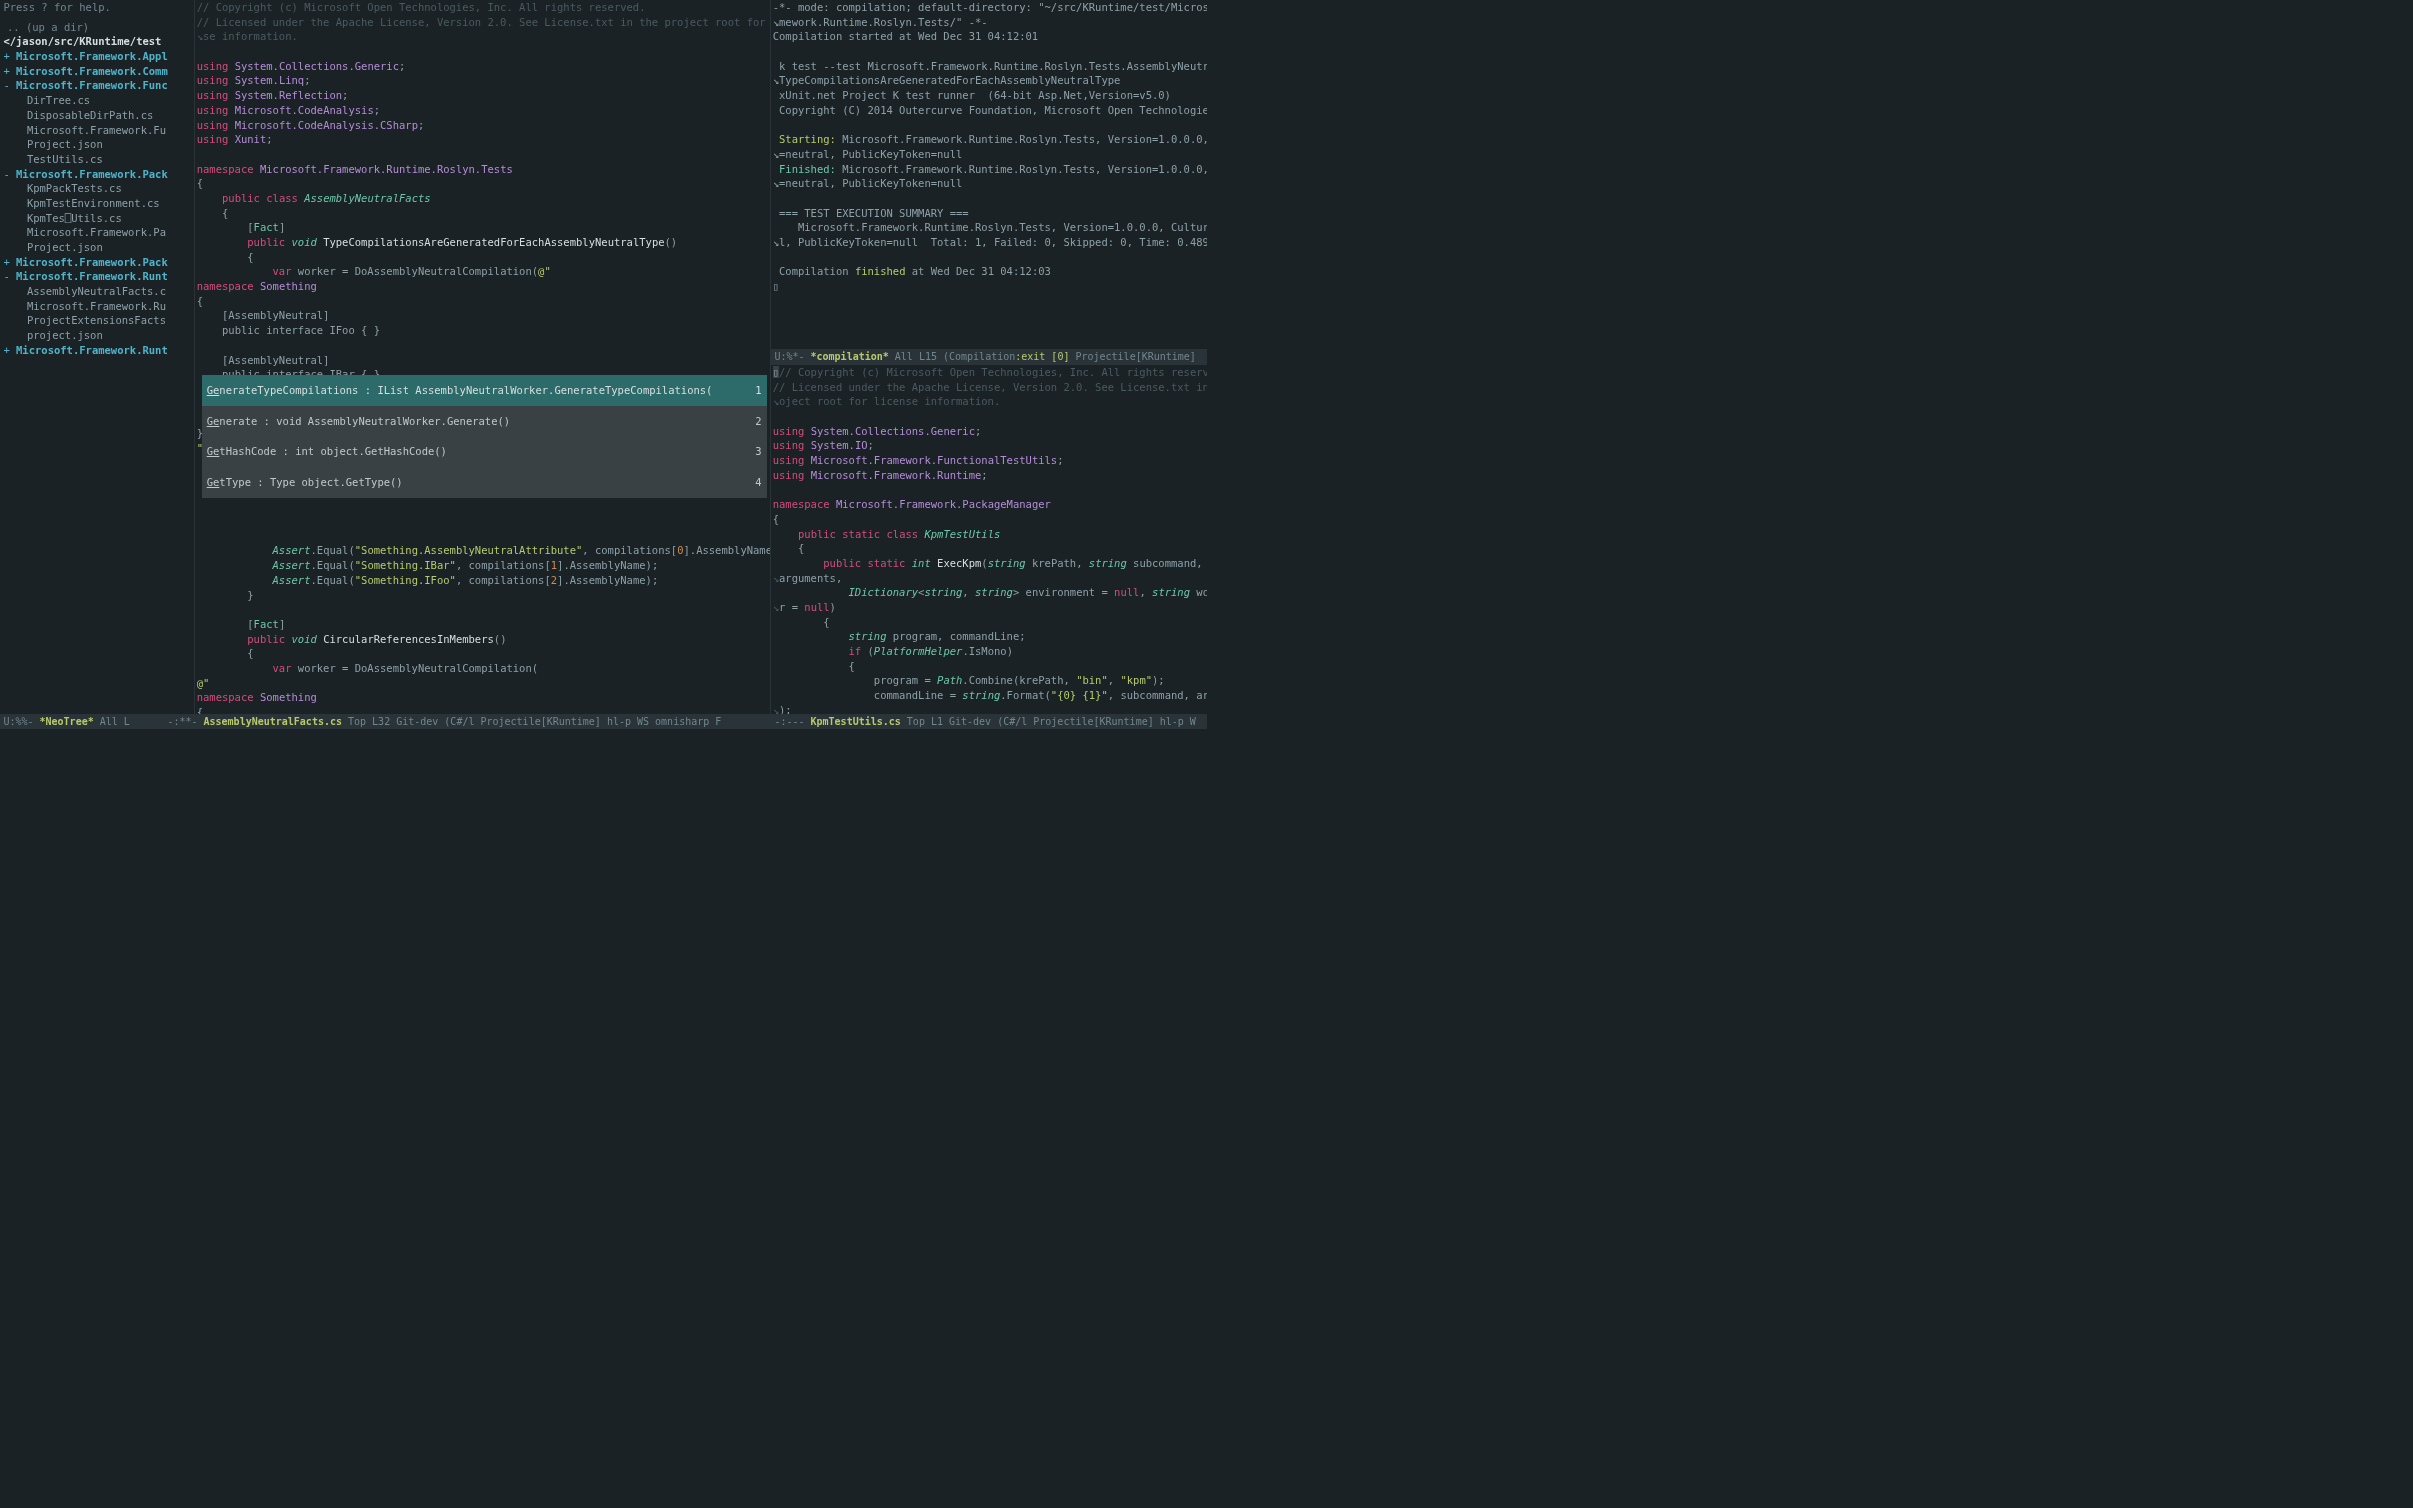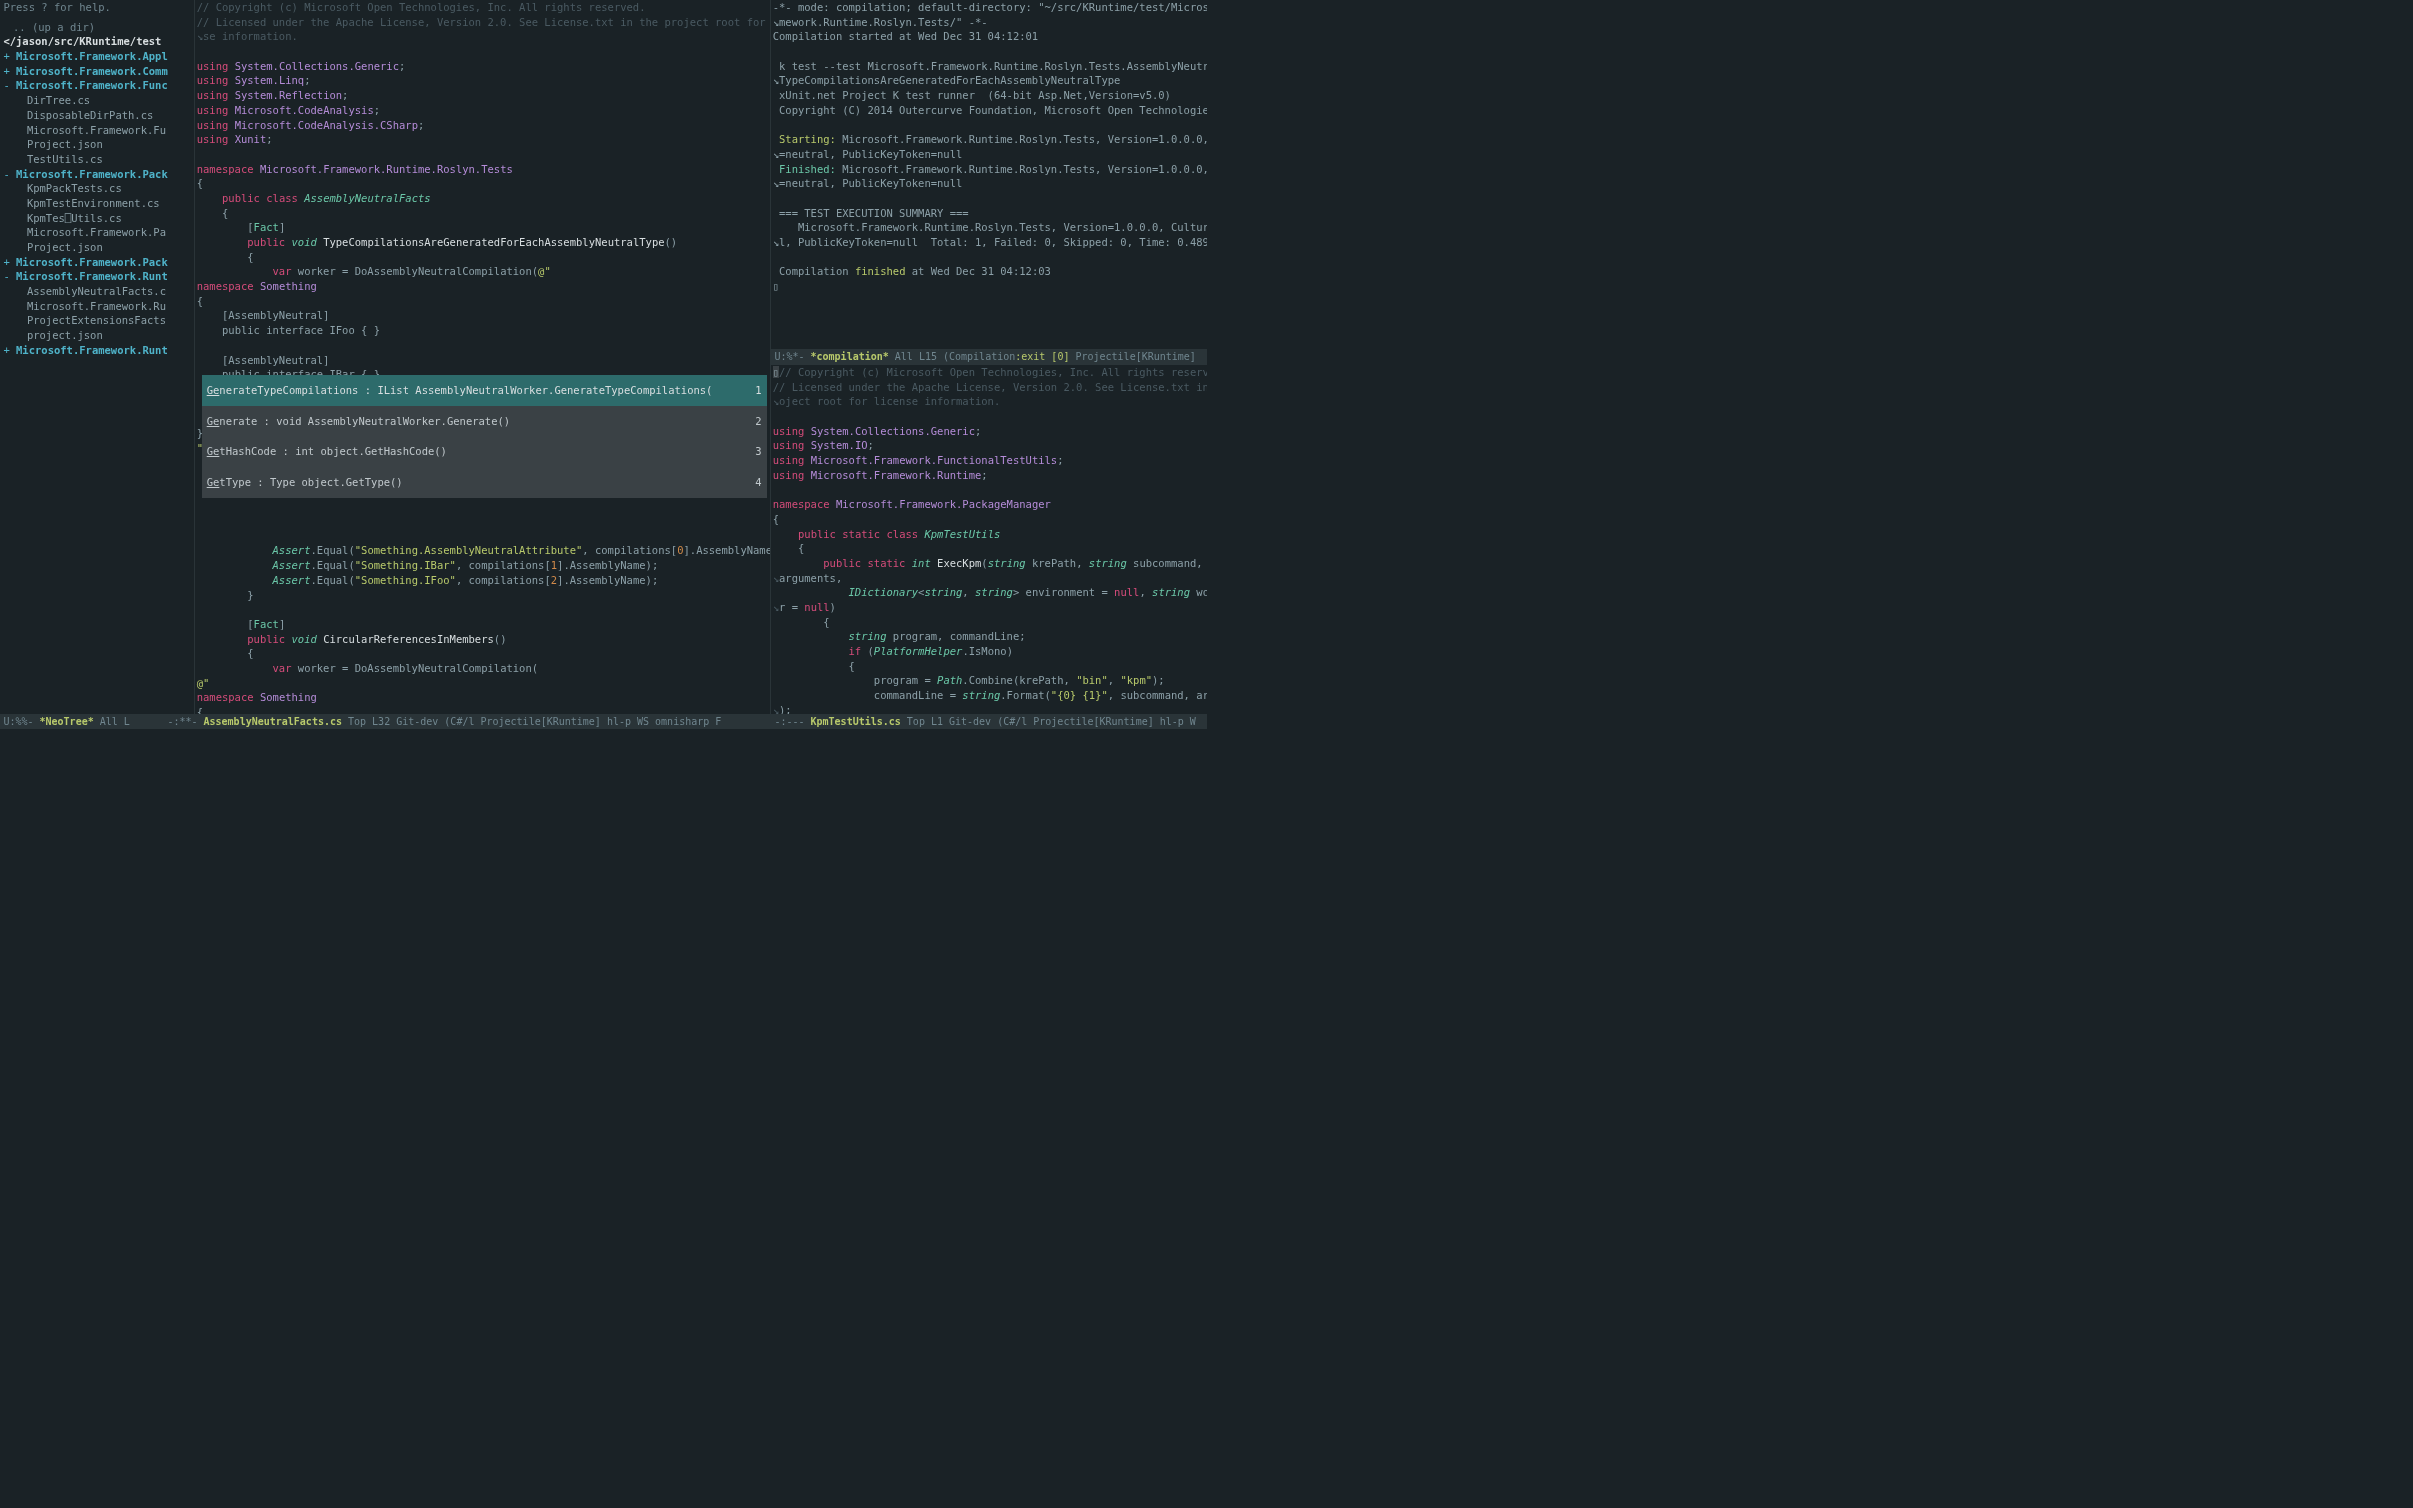--- a/index.html
+++ b/index.html
@@ -1,21 +1,21 @@
 <!DOCTYPE html>
 <html style="font-size:13.4px"><head>
 <meta charset="utf-8">
 <style>
 * { margin:0; padding:0; box-sizing:border-box; }
 body { background:#1a2226; color:#8ca0a8; font-family:Menlo,Consolas,monospace; font-size:10.5px; line-height:1.4; overflow:hidden; width:1207px; height:729px; }
 .app { display:flex; flex-direction:column; height:100%; }
 .main { display:flex; flex:1; overflow:hidden; }
 .tree { width:195px; background:#1a2226; overflow:hidden; border-right:0.8px solid #2a3438; }
 .tree-hdr { color:#70868f; padding:0 3.4px; }
-.tree-up { color:#70868f; padding:0 13px; }
+.tree-up { color:#70868f; padding:0 7px; }
 .tree-path { color:#d8dee0; font-weight:bold; padding:0 3.4px; }
 .tree-line { padding:0 3.4px; white-space:nowrap; overflow:hidden; }
 .pls{color:#4fb3c9;} .mns{color:#4fb3c9;}
 .folder{color:#4fb3c9;font-weight:bold;}
 .file{color:#8ca0a8;padding-left:23.5px;}
 .editors { display:flex; flex:1; overflow:hidden; }
 .left-ed { flex:1; overflow:hidden; background:#1a2226; position:relative; border-right:0.8px solid #2a3438;}
 .right-col { width:436px; display:flex; flex-direction:column; overflow:hidden; }
 .right-top { flex:1; overflow:hidden; background:#1a2226; }
 .right-bot { flex:1; overflow:hidden; background:#1a2226; border-top:0.8px solid #2a3438;}

